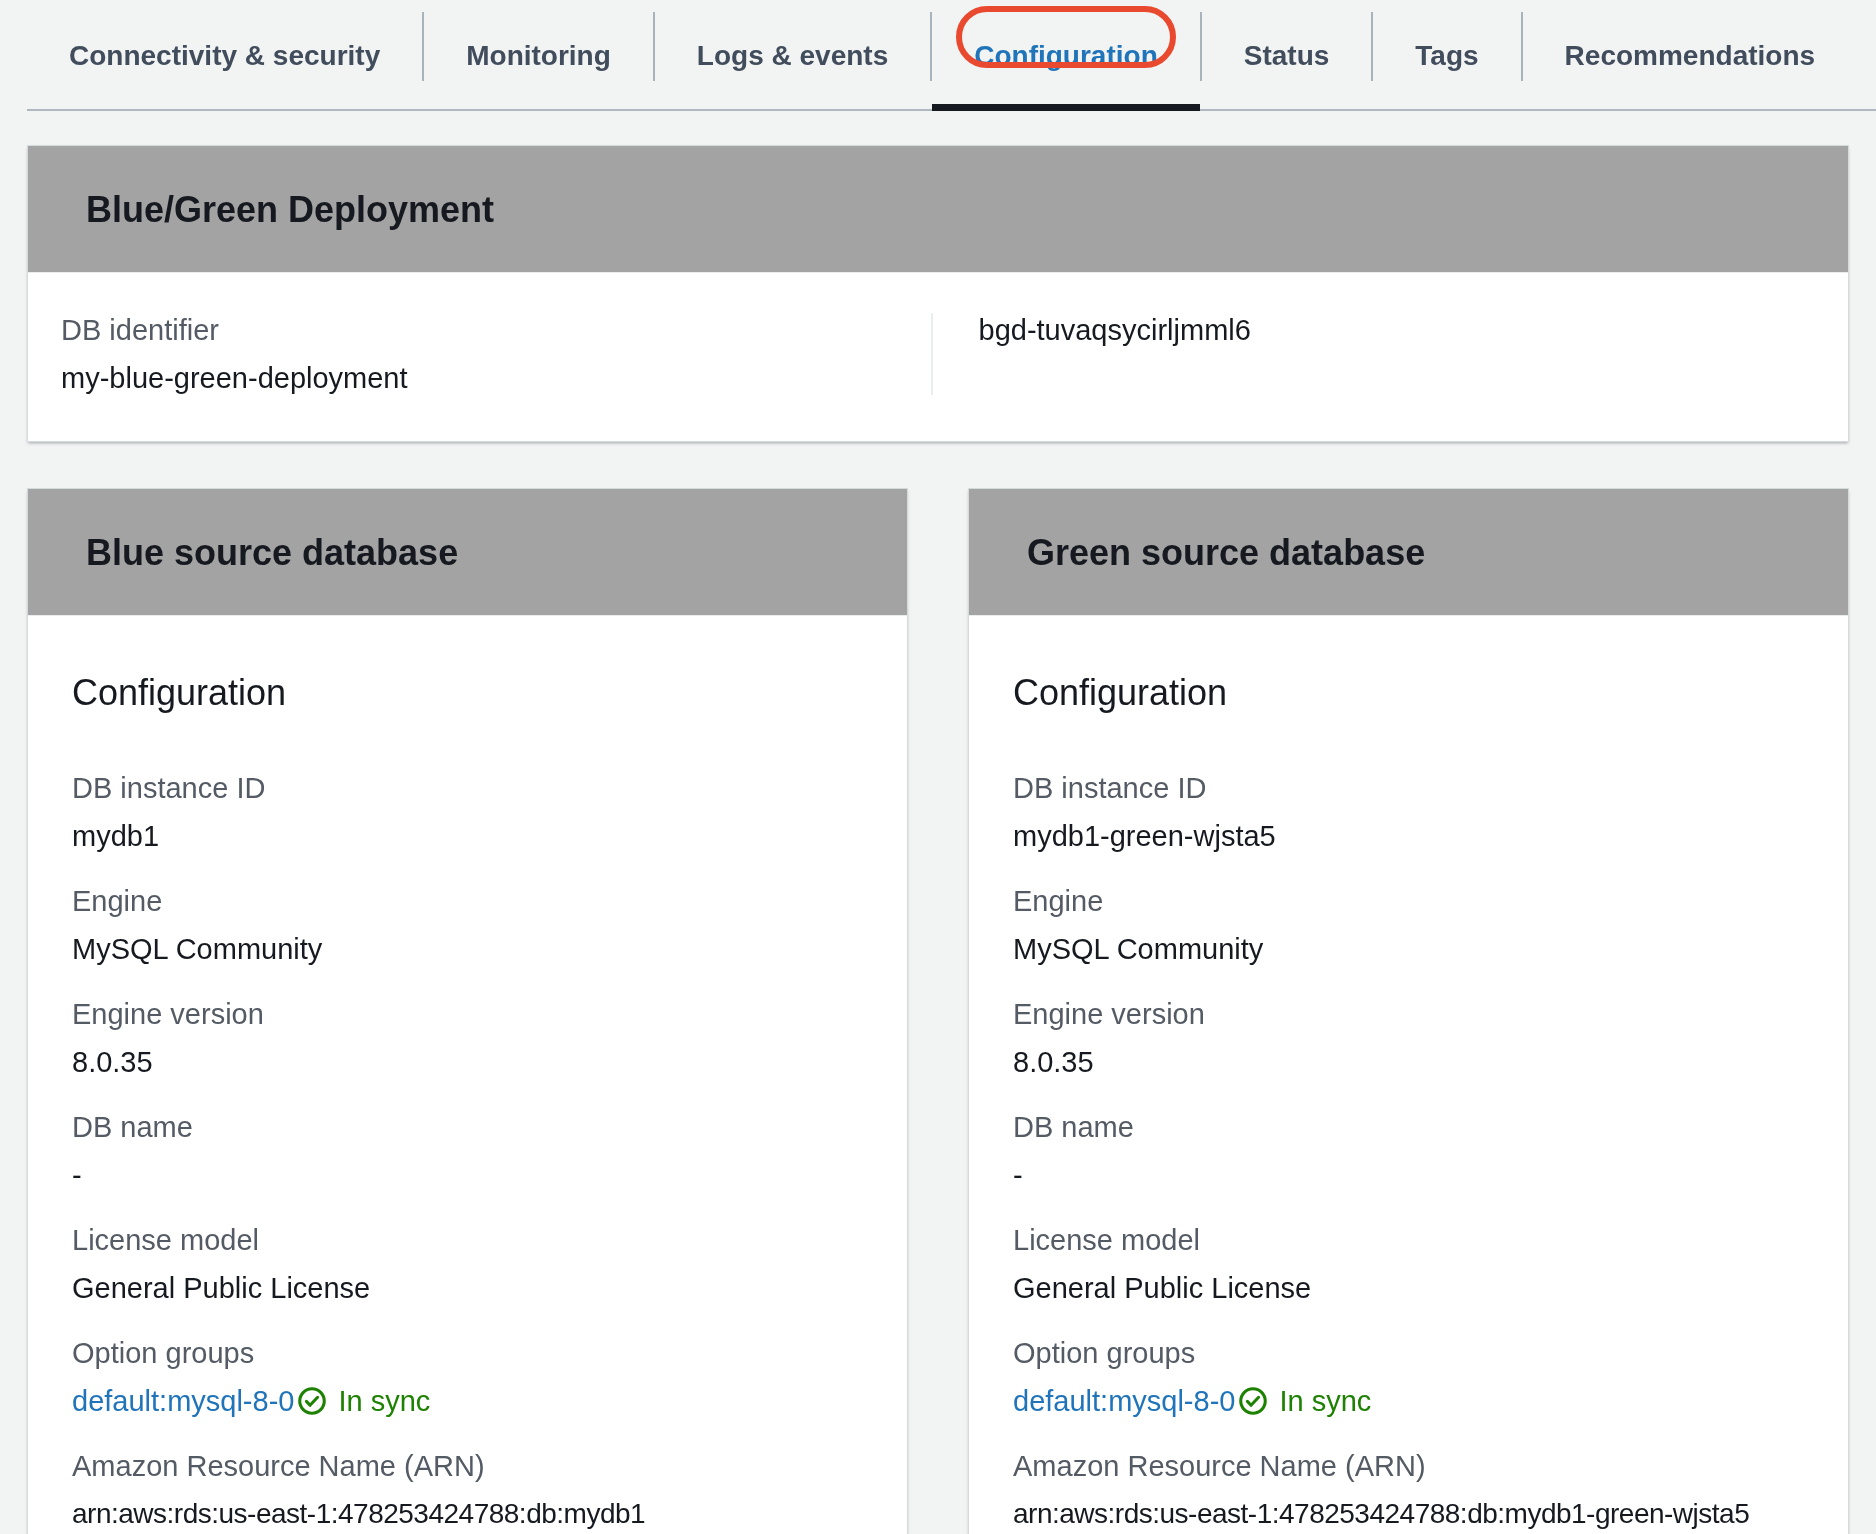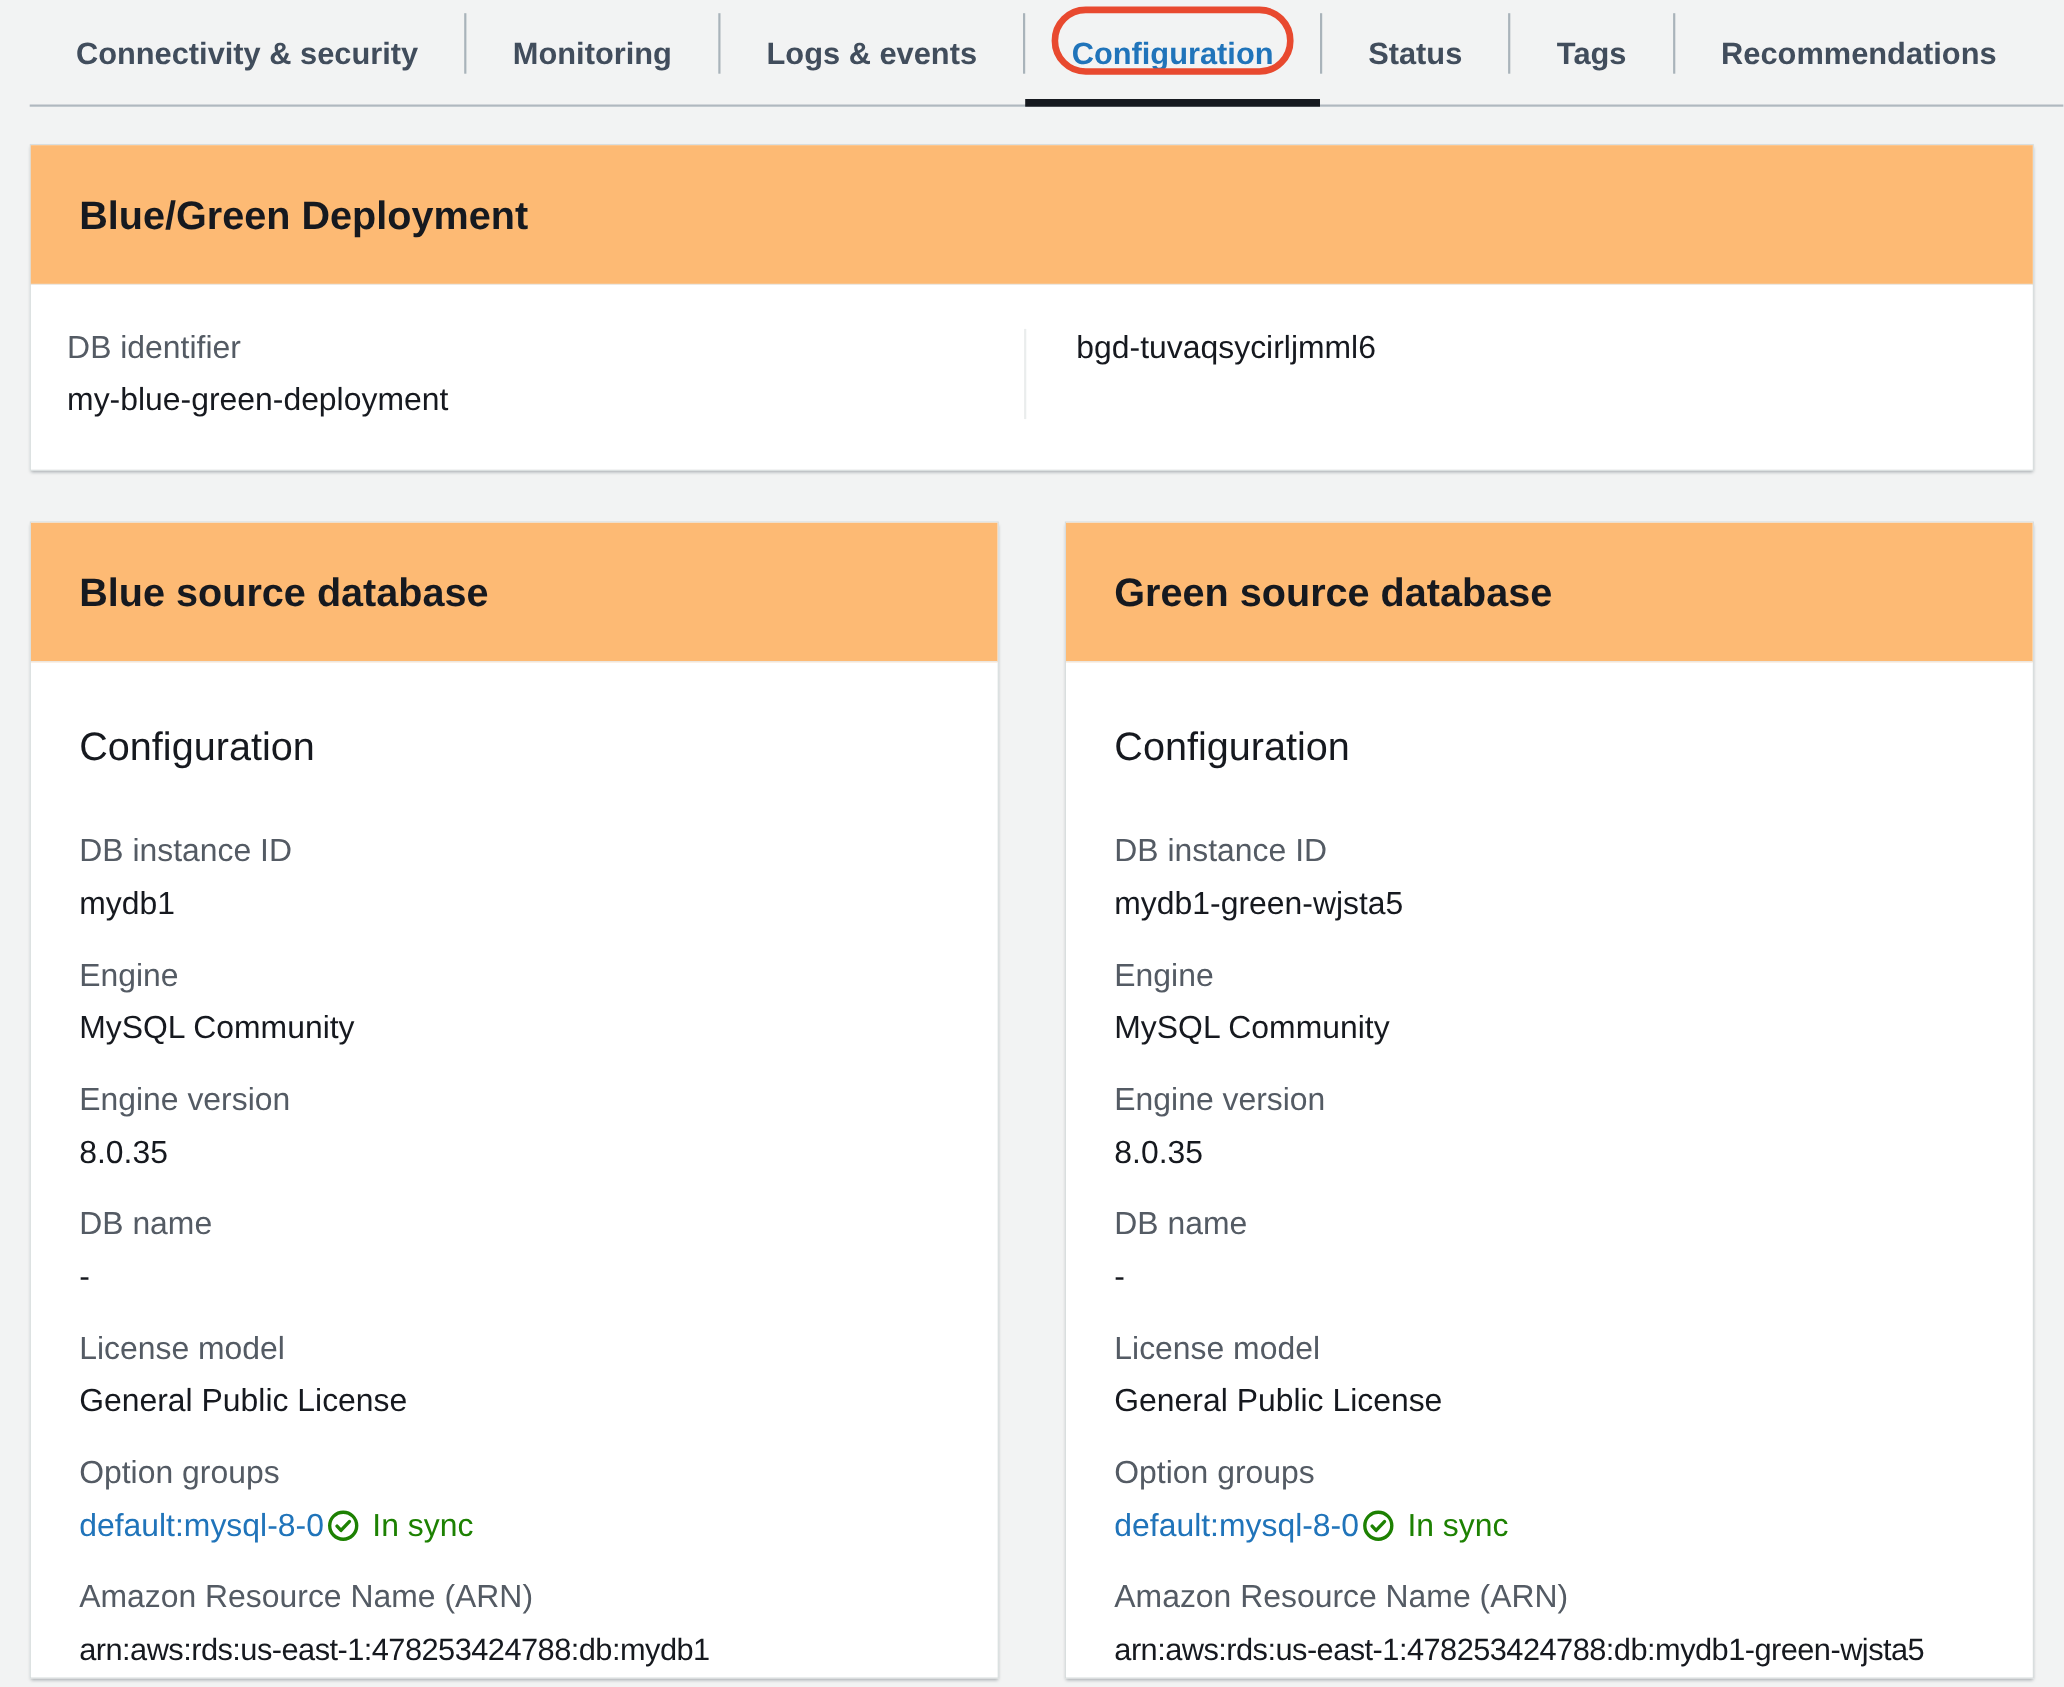--- a/index.html
+++ b/index.html
@@ -7,21 +7,21 @@
   body {
     background: #f2f3f3;
     font-family: "Liberation Sans", sans-serif;
     color: #16191f;
     position: relative;
   }
 
   
   .tabbar {
     position: relative;
-    height: 97px;
+    height: 111px;
     display: flex;
     align-items: stretch;
     padding-left: 27px;
   }
   .tabbar::after {
     content: "";
     position: absolute;
     left: 27px; right: 0; bottom: 0;
     height: 2px;
     background: #b0b8bf;
@@ -60,23 +60,23 @@
     pointer-events: none;
   }
 
   
   .card {
     background: #ffffff;
     border: 1px solid #d5dbdb;
     box-shadow: 0 2px 3px -1px rgba(15, 25, 36, 0.35);
   }
   .card-header {
-    background: #fdba74;
+    background: #a3a3a3;
     border-bottom: 1px solid #eaeded;
-    padding: 42px 44px 40px;
+    padding: 42px 58px 40px;
   }
   .card-title {
     font-size: 36px;
     line-height: 44px;
     font-weight: 700;
     color: #16191f;
   }
 
   .bg-panel { margin: 34px 27px 0; }
   .bg-body { display: flex; padding: 40px 0 46px; }

